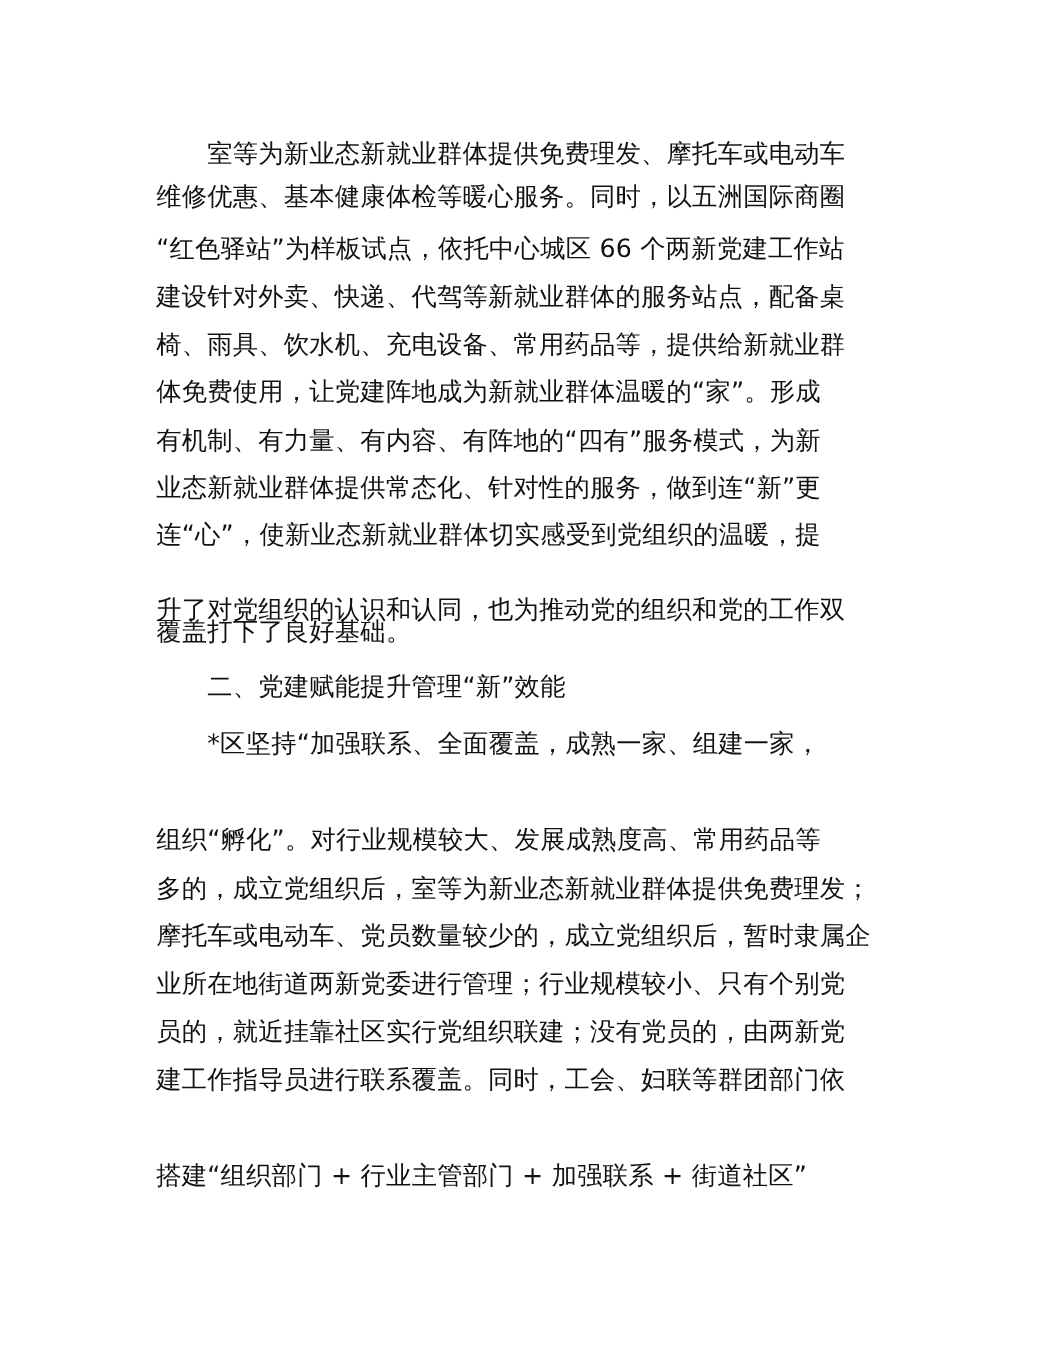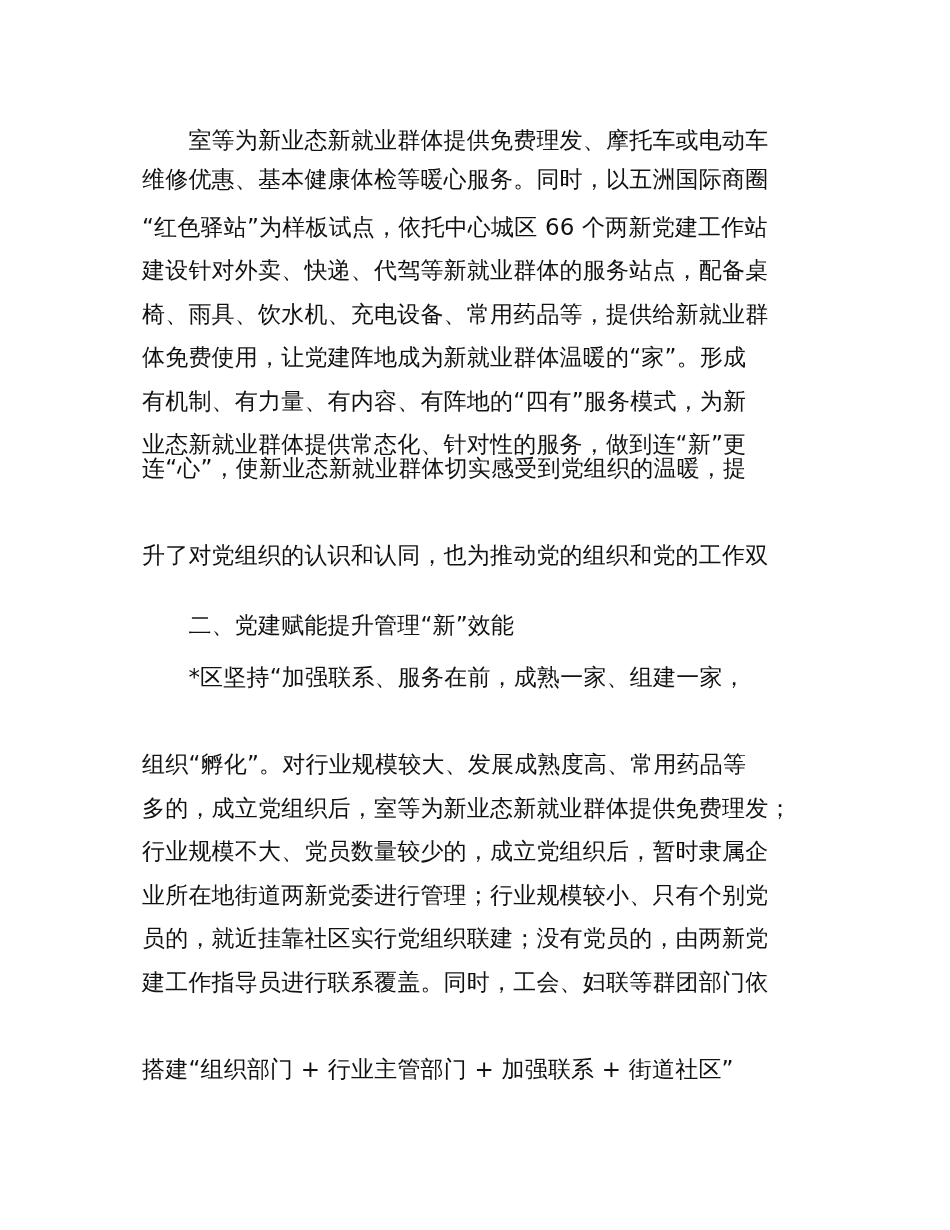--- a/index.html
+++ b/index.html
@@ -37,24 +37,25 @@
 
 <div class="page">
   <div class="line" style="top:125px">　　室等为新业态新就业群体提供免费理发、摩托车或电动车</div>
   <div class="line" style="top:164px">维修优惠、基本健康体检等暖心服务。同时，以五洲国际商圈</div>
   <div class="line" style="top:212px">“红色驿站”为样板试点，依托中心城区 66 个两新党建工作站</div>
   <div class="line" style="top:255px">建设针对外卖、快递、代驾等新就业群体的服务站点，配备桌</div>
   <div class="line" style="top:299px">椅、雨具、饮水机、充电设备、常用药品等，提供给新就业群</div>
   <div class="line" style="top:342px">体免费使用，让党建阵地成为新就业群体温暖的“家”。形成</div>
   <div class="line" style="top:386px">有机制、有力量、有内容、有阵地的“四有”服务模式，为新</div>
   <div class="line" style="top:429px">业态新就业群体提供常态化、针对性的服务，做到连“新”更</div>
-  <div class="line" style="top:453px">连“心”，使新业态新就业群体切实感受到党组织的温暖，提</div>
+  <div class="line" style="top:472px">连“心”，使新业态新就业群体切实感受到党组织的温暖，提</div>
   <div class="line" style="top:540px">升了对党组织的认识和认同，也为推动党的组织和党的工作双</div>
+  <div class="line" style="top:560px">覆盖打下了良好基础。</div>
   <div class="line" style="top:610px">　　二、党建赋能提升管理“新”效能</div>
-  <div class="line" style="top:662px">　　*区坚持“加强联系、服务在前，成熟一家、组建一家，</div>
+  <div class="line" style="top:662px">　　*区坚持“加强联系、全面覆盖，成熟一家、组建一家，</div>
   <div class="line" style="top:749px">组织“孵化”。对行业规模较大、发展成熟度高、常用药品等</div>
   <div class="line" style="top:793px">多的，成立党组织后，室等为新业态新就业群体提供免费理发；</div>
-  <div class="line" style="top:836px">行业规模不大、党员数量较少的，成立党组织后，暂时隶属企</div>
+  <div class="line" style="top:836px">摩托车或电动车、党员数量较少的，成立党组织后，暂时隶属企</div>
   <div class="line" style="top:880px">业所在地街道两新党委进行管理；行业规模较小、只有个别党</div>
   <div class="line" style="top:923px">员的，就近挂靠社区实行党组织联建；没有党员的，由两新党</div>
   <div class="line" style="top:967px">建工作指导员进行联系覆盖。同时，工会、妇联等群团部门依</div>
   <div class="line" style="top:1054px">搭建“组织部门 + 行业主管部门 + 加强联系 + 街道社区”</div>
 </div>
 
 </body></html>

